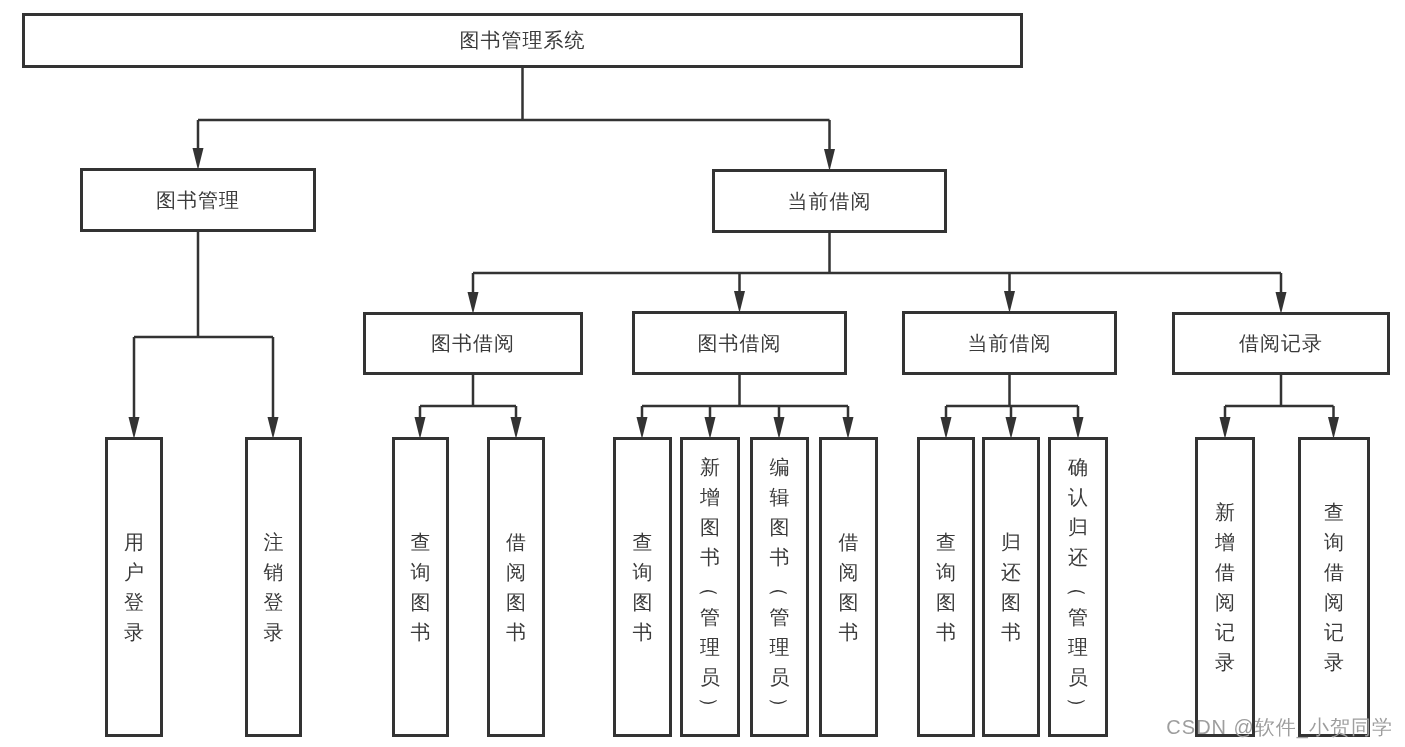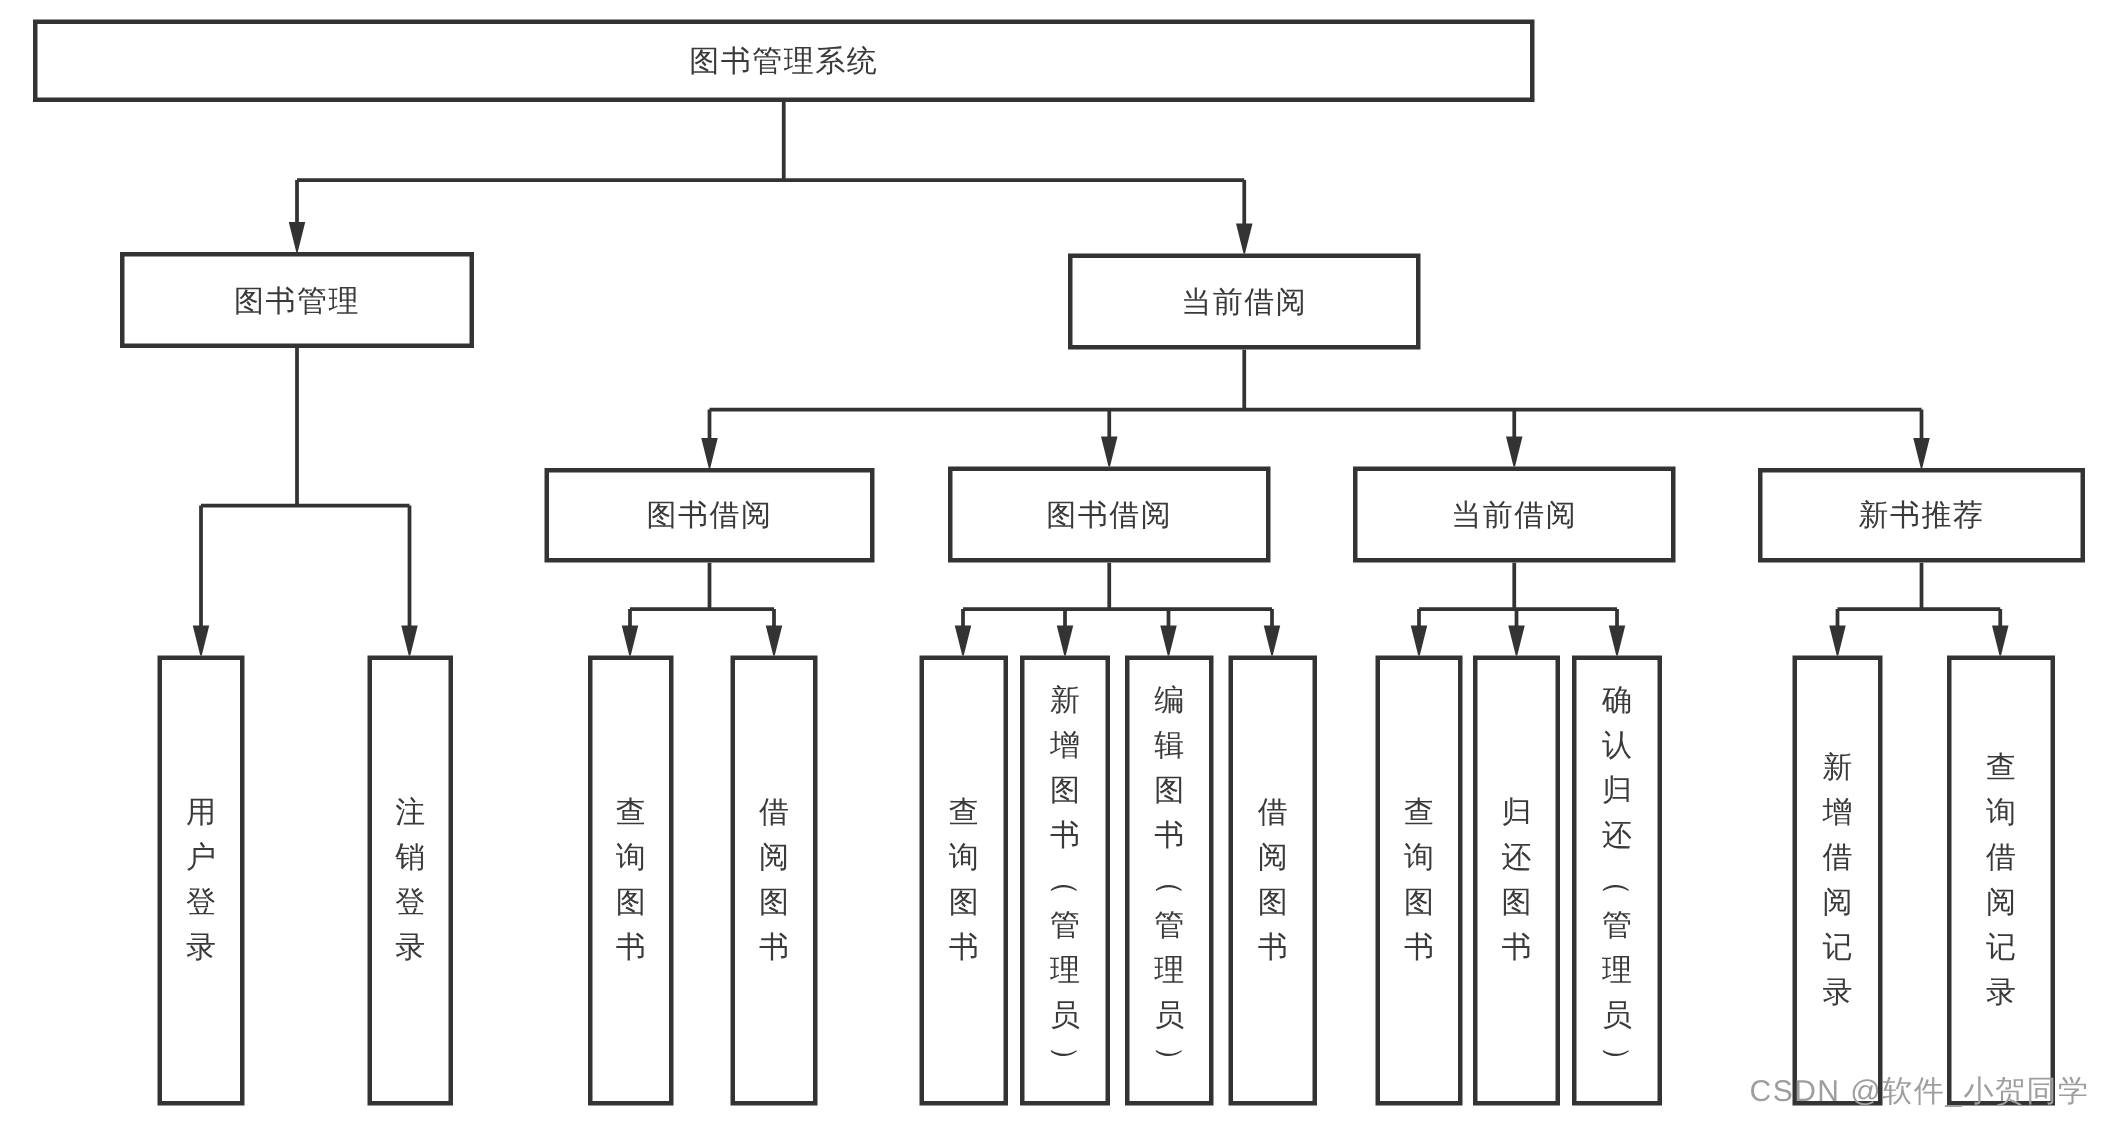--- a/index.html
+++ b/index.html
@@ -103,21 +103,21 @@
   <div class="box" style="left:363px;top:312px;width:220px;height:63px">
     <span class="hlabel">图书借阅</span>
   </div>
   <div class="box" style="left:632px;top:311px;width:215px;height:64px">
     <span class="hlabel">图书借阅</span>
   </div>
   <div class="box" style="left:902px;top:311px;width:215px;height:64px">
     <span class="hlabel">当前借阅</span>
   </div>
   <div class="box" style="left:1172px;top:312px;width:218px;height:63px">
-    <span class="hlabel">新书推荐</span>
+    <span class="hlabel">借阅记录</span>
   </div>
 
   <div class="box" style="left:105px;top:437px;width:58px;height:300px">
     <div class="vtext">
         <span>用</span>
         <span>户</span>
         <span>登</span>
         <span>录</span>
       </div>
   </div>

